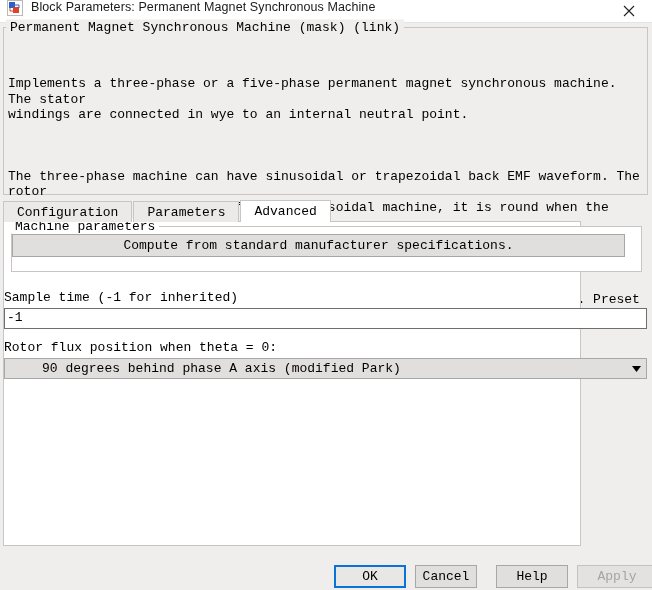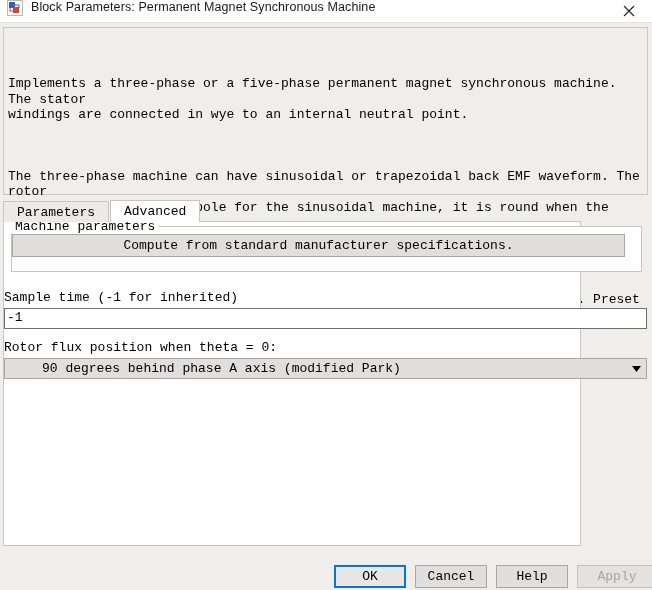--- a/index.html
+++ b/index.html
@@ -283,32 +283,36 @@
     </span>
     <span class="title-text">Block Parameters: Permanent Magnet Synchronous Machine</span>
     <span class="titlebar-close">
       <svg width="12" height="12" viewBox="0 0 12 12">
         <path d="M1 1 L11 11 M11 1 L1 11" stroke="#202020" stroke-width="1.1" fill="none"></path>
       </svg>
     </span>
   </div>
 
   <div class="desc-group"></div>
+  <div class="desc-legend">Permanent Magnet Synchronous Machine (mask) (link)</div>
   <div class="desc-body">
     <p class="desc-para">Implements a three-phase or a five-phase permanent magnet synchronous machine. The stator
 windings are connected in wye to an internal neutral point.</p>
     <p class="desc-para">The three-phase machine can have sinusoidal or trapezoidal back EMF waveform. The rotor
 can be round or salient-pole for the sinusoidal machine, it is round when the machine is
 trapezoidal. Preset models are available for the Sinusoidal back EMF machine.</p>
     <p class="desc-para">The five-phase machine has a sinusoidal back EMF waveform and round rotor. Preset models
 are not available for this type of machine.</p>
   </div>
 
   <div class="tabstrip">
     <div class="tab">
+      <span>Configuration</span>
+    </div>
+    <div class="tab">
       <span>Parameters</span>
     </div>
     <div class="tab selected">
       <span>Advanced</span>
     </div>
   </div>
 
   <div class="tabpanel">
 
     <div class="mp-group"></div>
@@ -329,21 +333,21 @@
             <path d="M0 0 L9 0 L4.5 6 Z" fill="#000"></path>
           </svg>
       </span>
     </div>
   </div>
 
   <div class="buttonbar">
     <div class="dlg-btn default" style="left:334px; width:72px;">
       <span>OK</span>
     </div>
-    <div class="dlg-btn" style="left:415px; width:72px;">
+    <div class="dlg-btn" style="left:415px; width:62px;">
       <span>Cancel</span>
     </div>
     <div class="dlg-btn" style="left:496px; width:72px;">
       <span>Help</span>
     </div>
     <div class="dlg-btn disabled" style="left:577px; width:80px;">
       <span>Apply</span>
     </div>
   </div>
 

